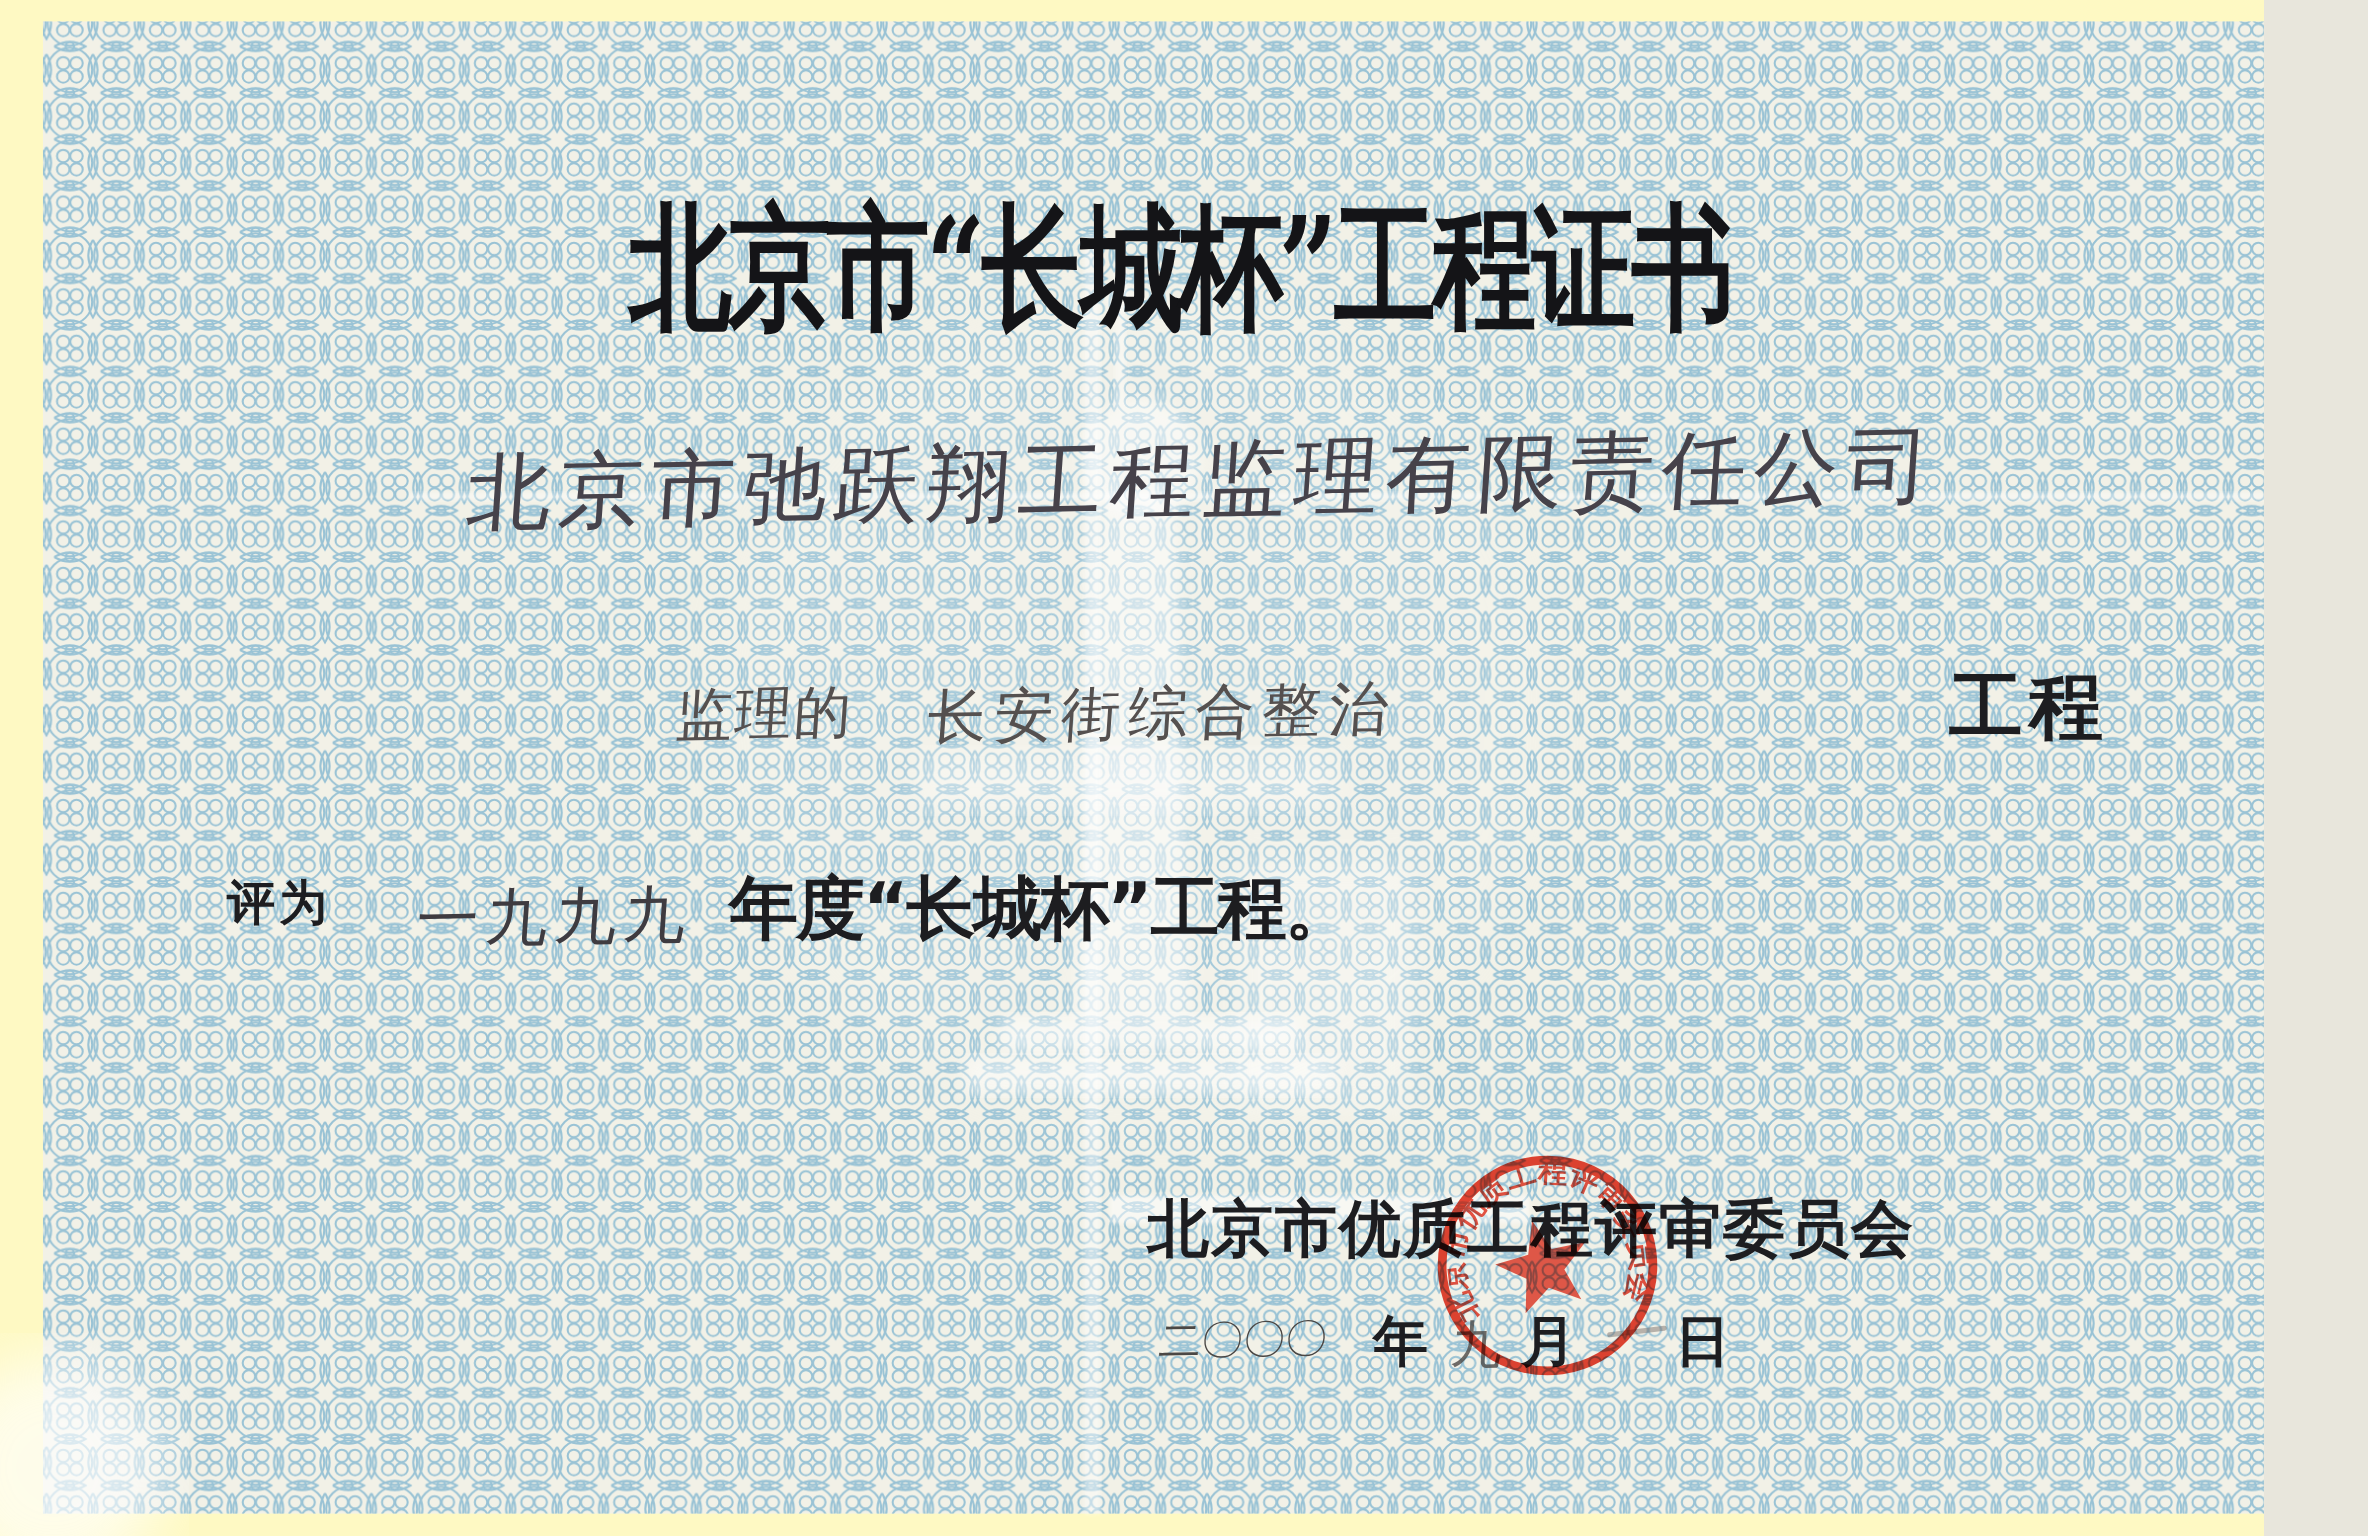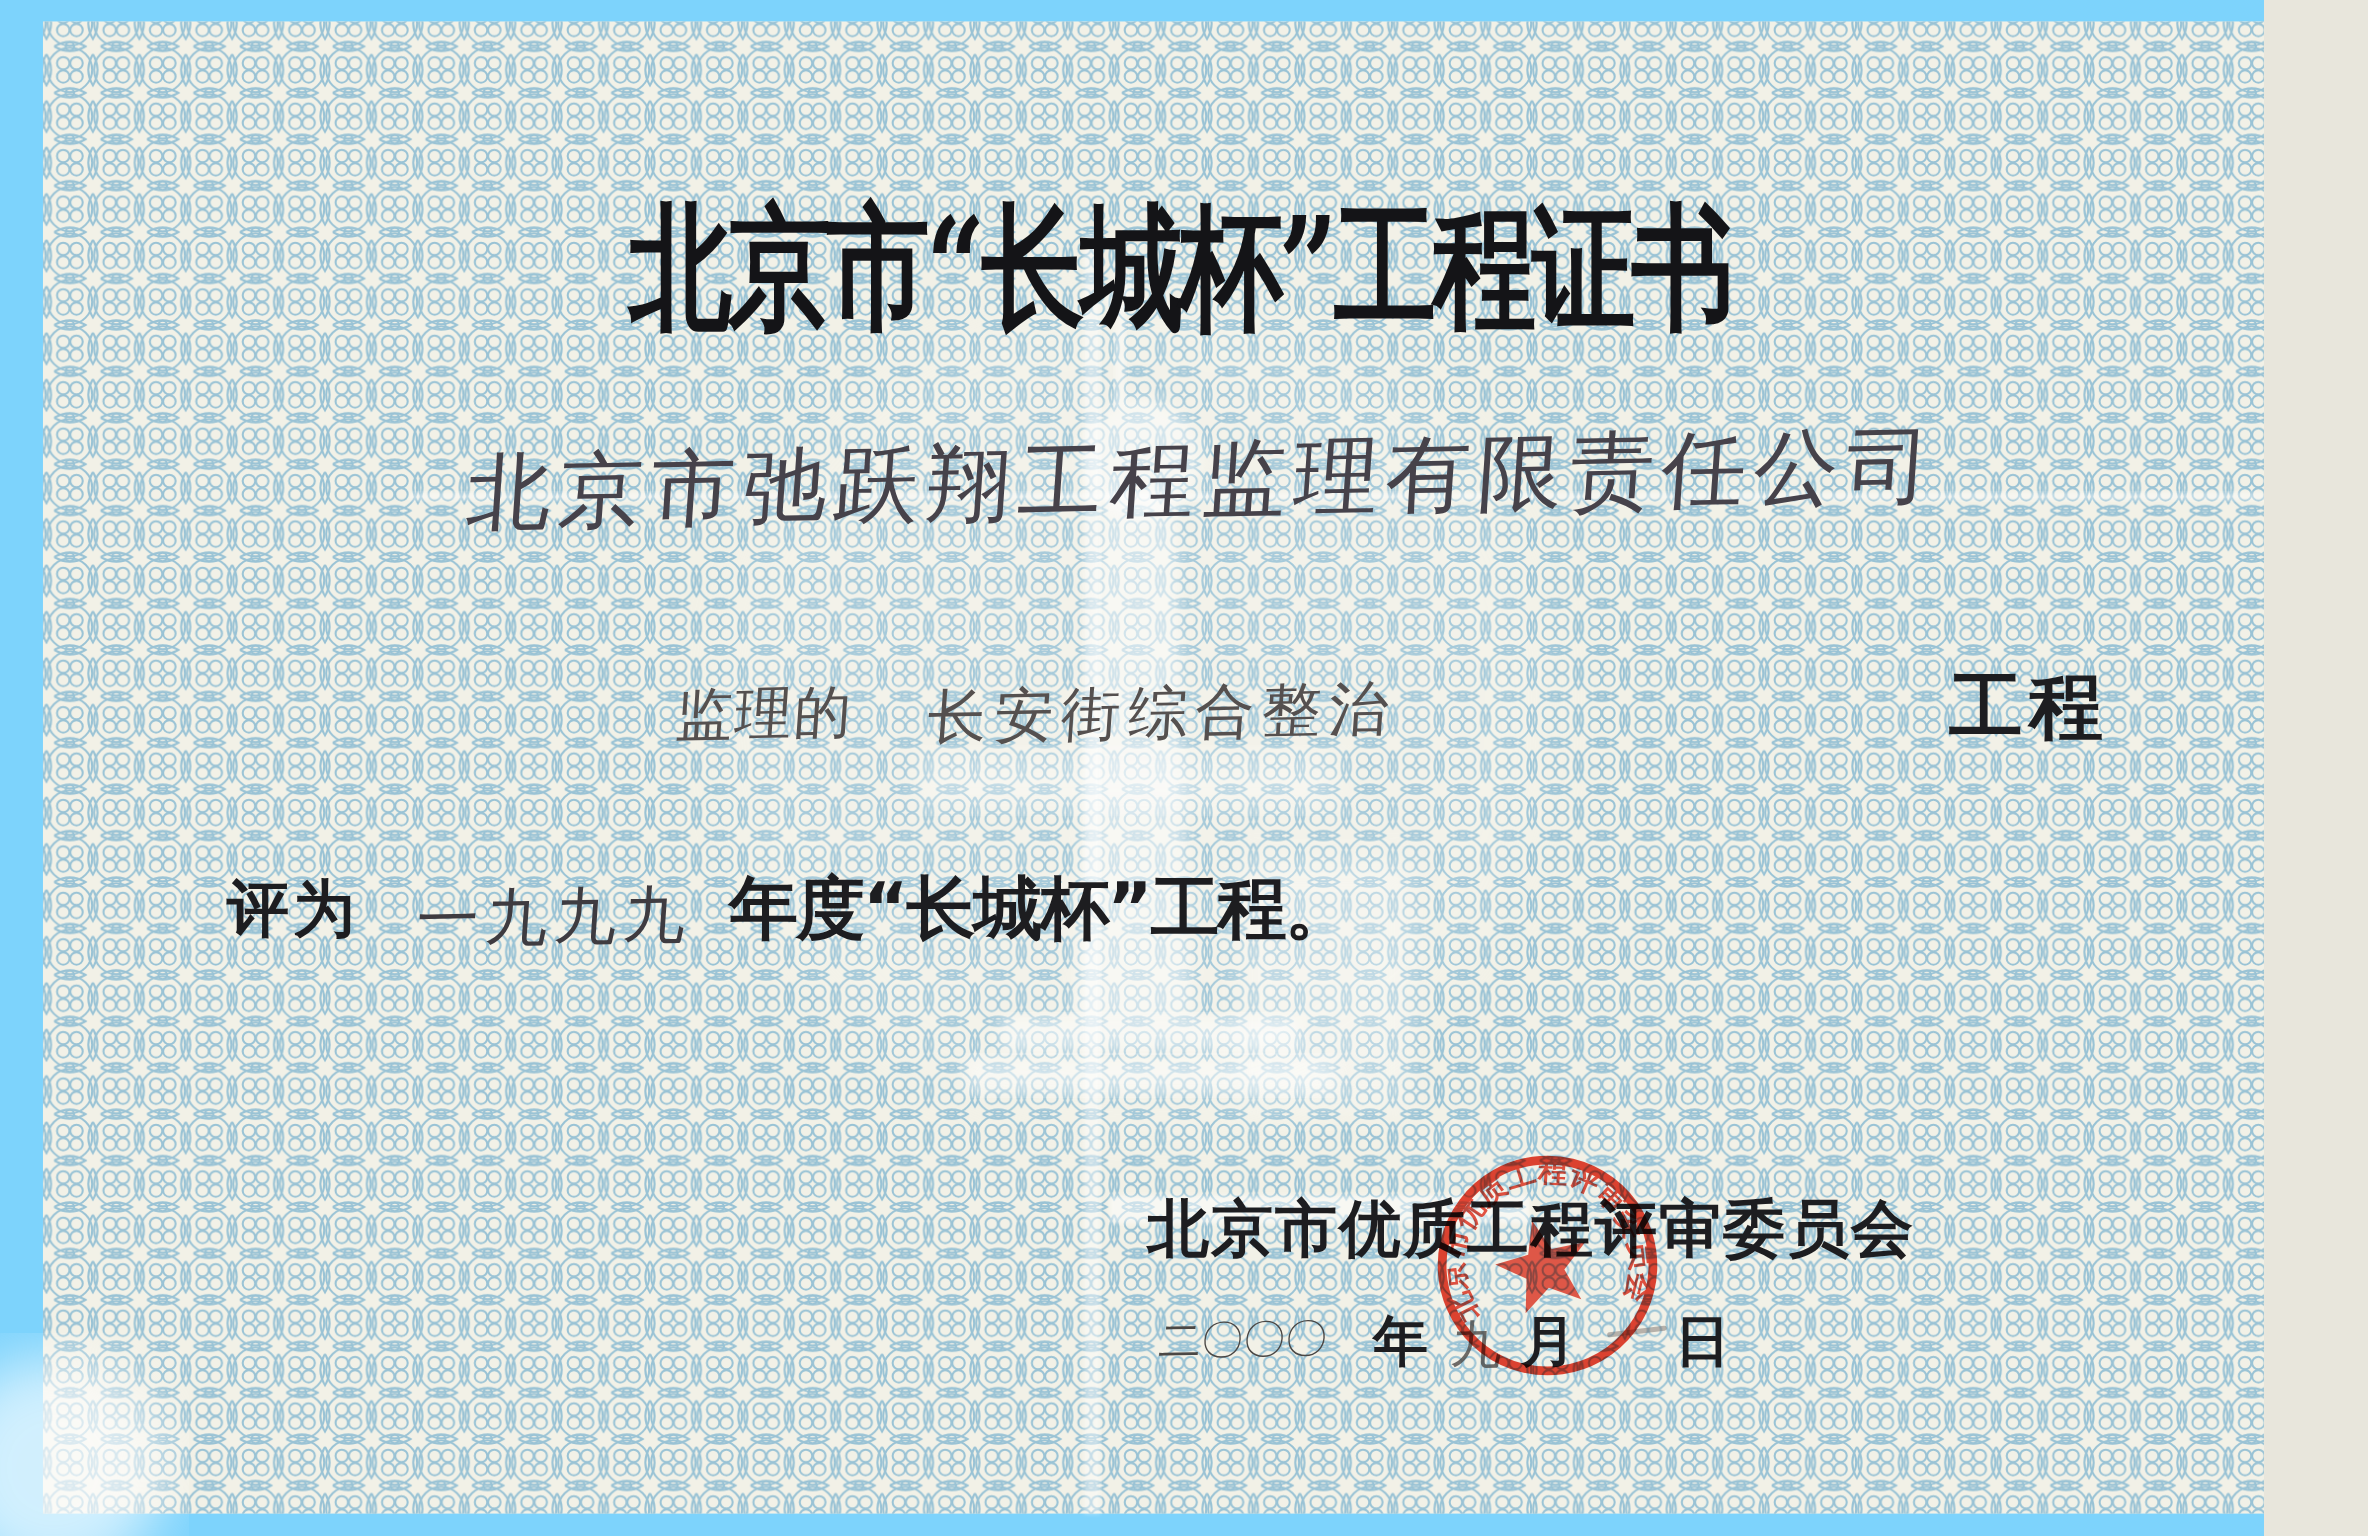--- a/index.html
+++ b/index.html
@@ -1,19 +1,19 @@
 <!DOCTYPE html>
 <html><head>
 <meta charset="utf-8">
 <style>
   html,body{margin:0;padding:0;background:#e8e6dc;}
   .page{
     position:relative;
     width:2264px;height:1537px;
-    background:#7dd3fc;
+    background:#fef9c3;
     overflow:hidden;
     font-family:"DejaVu Sans", sans-serif;
   }
   .abs{position:absolute;line-height:1;white-space:nowrap;}
   
   .print{
     font-family:"DejaVu Sans", sans-serif;
     font-weight:700;
     color:#1d1d20;
   }
@@ -117,21 +117,21 @@
   </svg>
 
   <div class="abs title" style="left:570px;top:199px;width:1219px;text-align:center;font-size:103px;">北京市“长城杯”工程证书</div>
 
   <div class="abs hand hand-company" style="left:468px;top:437px;font-size:84px;letter-spacing:7.8px;">北京市弛跃翔工程监理有限责任公司</div>
 
   <div class="abs hand hand-gray" style="left:676px;top:685px;font-size:57px;letter-spacing:2px;">监理的</div>
   <div class="abs hand hand-gray" style="left:928px;top:683px;font-size:59px;letter-spacing:7.8px;">长安街综合整治</div>
   <div class="abs print" style="left:1949px;top:669px;font-size:74px;letter-spacing:5.9px;">工程</div>
 
-  <div class="abs print" style="left:227px;top:878px;font-size:62px;letter-spacing:3.9px;">评为</div>
+  <div class="abs print" style="left:227px;top:878px;font-size:48px;letter-spacing:3.9px;">评为</div>
   <div class="abs hand hand-dark" style="left:417px;top:886px;font-size:62px;letter-spacing:6.8px;">一九九九</div>
   <div class="abs print" style="left:729px;top:874px;font-size:69px;letter-spacing:-2px;">年度“长城杯”工程。</div>
 
   <div class="abs print" style="left:1147px;top:1198px;font-size:62px;letter-spacing:2px;">北京市优质工程评审委员会</div>
 
   <div class="abs hand hand-date" style="left:1159px;top:1319px;font-size:42px;letter-spacing:0;">二〇〇〇</div>
   <div class="abs kai" style="left:1373px;top:1313px;font-size:55px;">年</div>
   <div class="abs hand hand-faint" style="left:1451px;top:1319px;font-size:51px;">九</div>
   <div class="abs kai" style="left:1521px;top:1313px;font-size:55px;">月</div>
   <div class="day-mark"></div>

